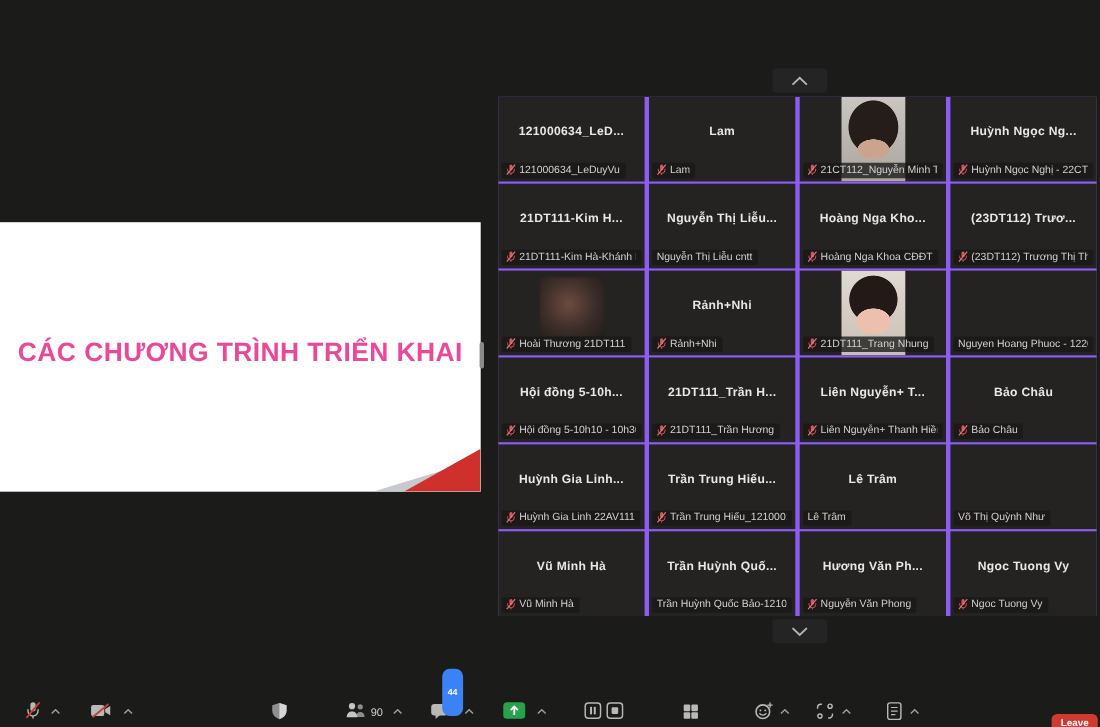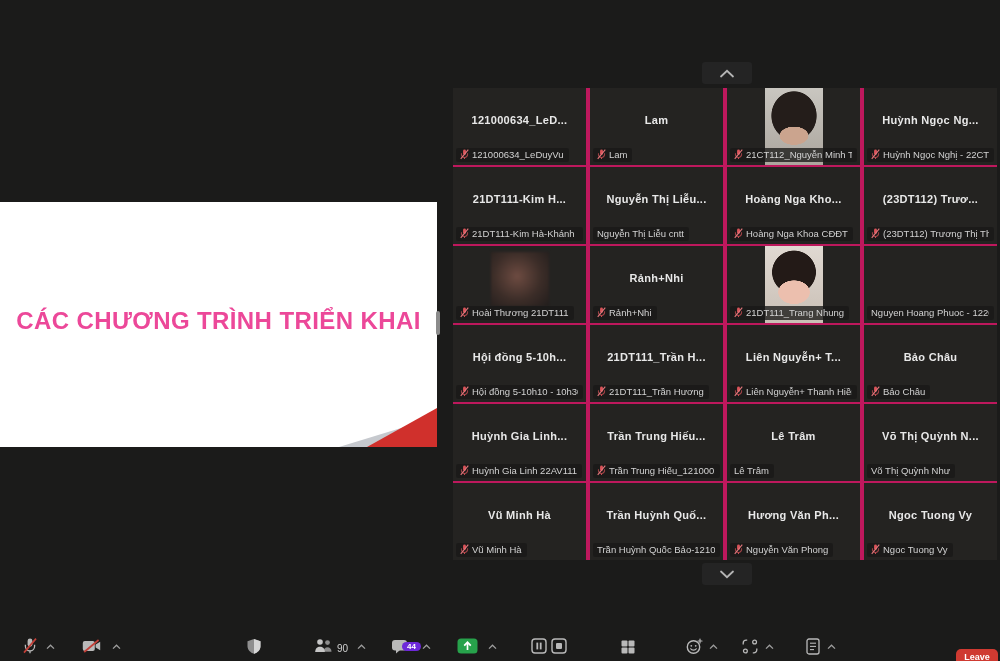--- a/index.html
+++ b/index.html
@@ -16,21 +16,21 @@
   .corner-red  { position:absolute; right:0; bottom:0; width:70px; height:39px; background:#d0302c;
                  clip-path:polygon(100% 0,100% 100%,0 100%); }
   .scroll-thumb { position:absolute; left:436px; top:311px; width:4px; height:24px;
                   background:#8b8b8b; border-radius:2px; }
 
   
   .scroll-btn { position:absolute; left:702px; width:50px; height:22px; background:#242424;
                 border:none; border-radius:3px; display:flex; align-items:center; justify-content:center;
                 cursor:pointer; }
   .scroll-btn.up { top:62px; } .scroll-btn.down { top:563px; }
-  .grid { position:absolute; left:453px; top:88px; width:544px; height:472px; background:#be185d;
+  .grid { position:absolute; left:453px; top:88px; width:544px; height:472px; background:#8b5cf6;
           display:grid; grid-template-columns:repeat(4,133px); grid-auto-rows:77px; column-gap:4px; row-gap:2px; }
   .tile { position:relative; background:#242321; overflow:hidden; }
   .center-name { position:absolute; inset:0 4px 14px 4px; display:flex; align-items:center; justify-content:center;
                  color:#e8e8e8; font-weight:bold; font-size:11px; letter-spacing:0.3px; white-space:nowrap;
                  overflow:hidden; }
   .plabel { position:absolute; left:3px; bottom:3px; max-width:127px; display:flex; align-items:flex-end; gap:3px;
             background:rgba(24,24,23,0.78); border-radius:2px; padding:1px 5px 2px 4px; }
   .plabel-text { color:#d2d2d2; font-size:9.5px; white-space:nowrap; overflow:hidden; }
   .mic { display:flex; flex:none; }
   .photo { position:absolute; left:50%; transform:translateX(-50%); }
@@ -45,22 +45,22 @@
       radial-gradient(ellipse 62% 46% at 50% 34%, #231a17 60%, rgba(0,0,0,0) 62%),
       linear-gradient(#e0d9d2,#c9bfb5); }
   .photo-blur { top:6px; width:58px; height:54px; filter:blur(1px);
     background:radial-gradient(circle at 45% 45%, #6d4b41 0%, #3c2d28 55%, #221d1c 100%); }
 
   
   .toolbar { position:absolute; left:0; right:0; bottom:0; height:27px; background:#1b1b1a; }
   .tb { position:absolute; background:none; border:none; padding:0; display:flex; align-items:center;
         cursor:pointer; }
   .count { position:absolute; color:#cfcfcf; font-size:10px; }
-  .badge { position:absolute; background:#6d28d9; color:#fff; font-size:8px; font-weight:bold;
-           border-radius:7px; padding:0 5px; line-height:9px; }
+  .badge { position:absolute; background:#3b82f6; color:#fff; font-size:8px; font-weight:bold;
+           border-radius:7px; padding:17px 5px; line-height:9px; }
   .leave { position:absolute; right:2px; bottom:-10px; width:42px; height:22px; background:#cf3a31;
            border:none; border-radius:5px; color:#fff; font-size:9px; font-weight:bold;
            display:flex; justify-content:center; padding-top:3px; cursor:pointer; }
 </style>
 </head>
 <body>
 
 <div class="screen">
 
   <div class="slide">
@@ -355,21 +355,20 @@
   <div class="tile">
     <div class="center-name">Lê Trâm</div>
 
     <div class="plabel">
 
       <span class="plabel-text">Lê Trâm</span>
     </div>
   </div>
 
   <div class="tile">
-    <div class="center-name">Võ Thị Quỳnh N...</div>
 
     <div class="plabel">
 
       <span class="plabel-text">Võ Thị Quỳnh Như</span>
     </div>
   </div>
 
   <div class="tile">
     <div class="center-name">Vũ Minh Hà</div>
 

